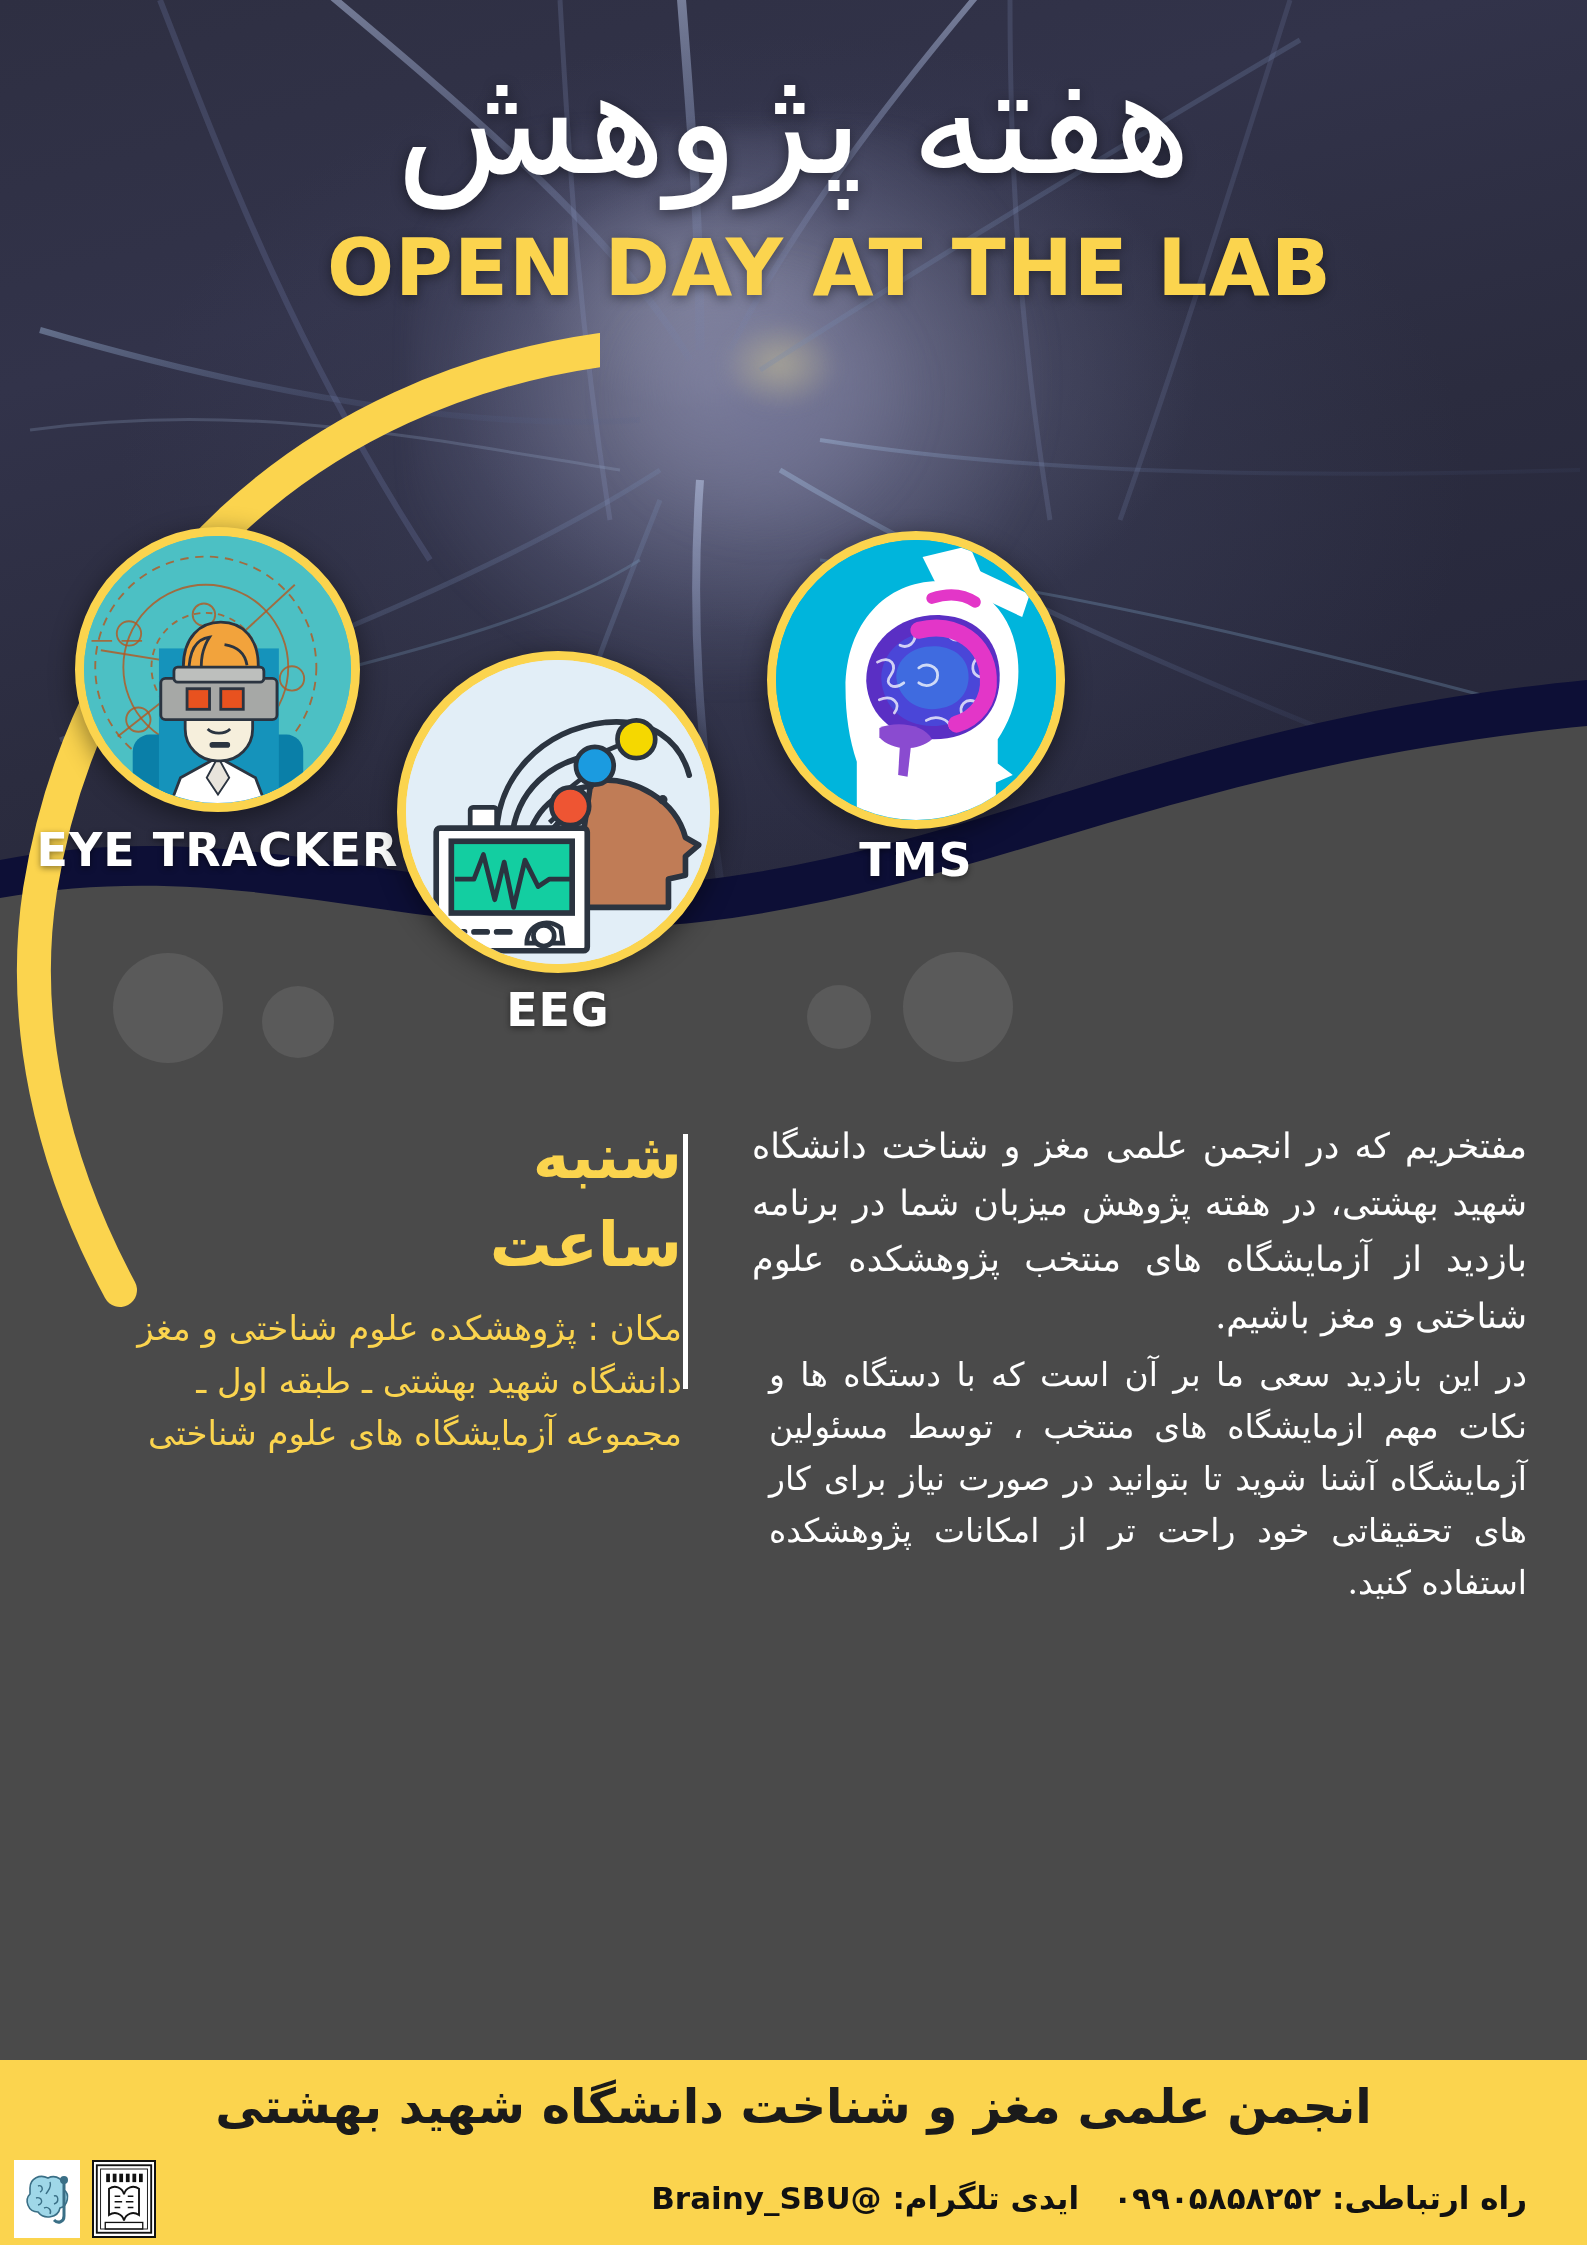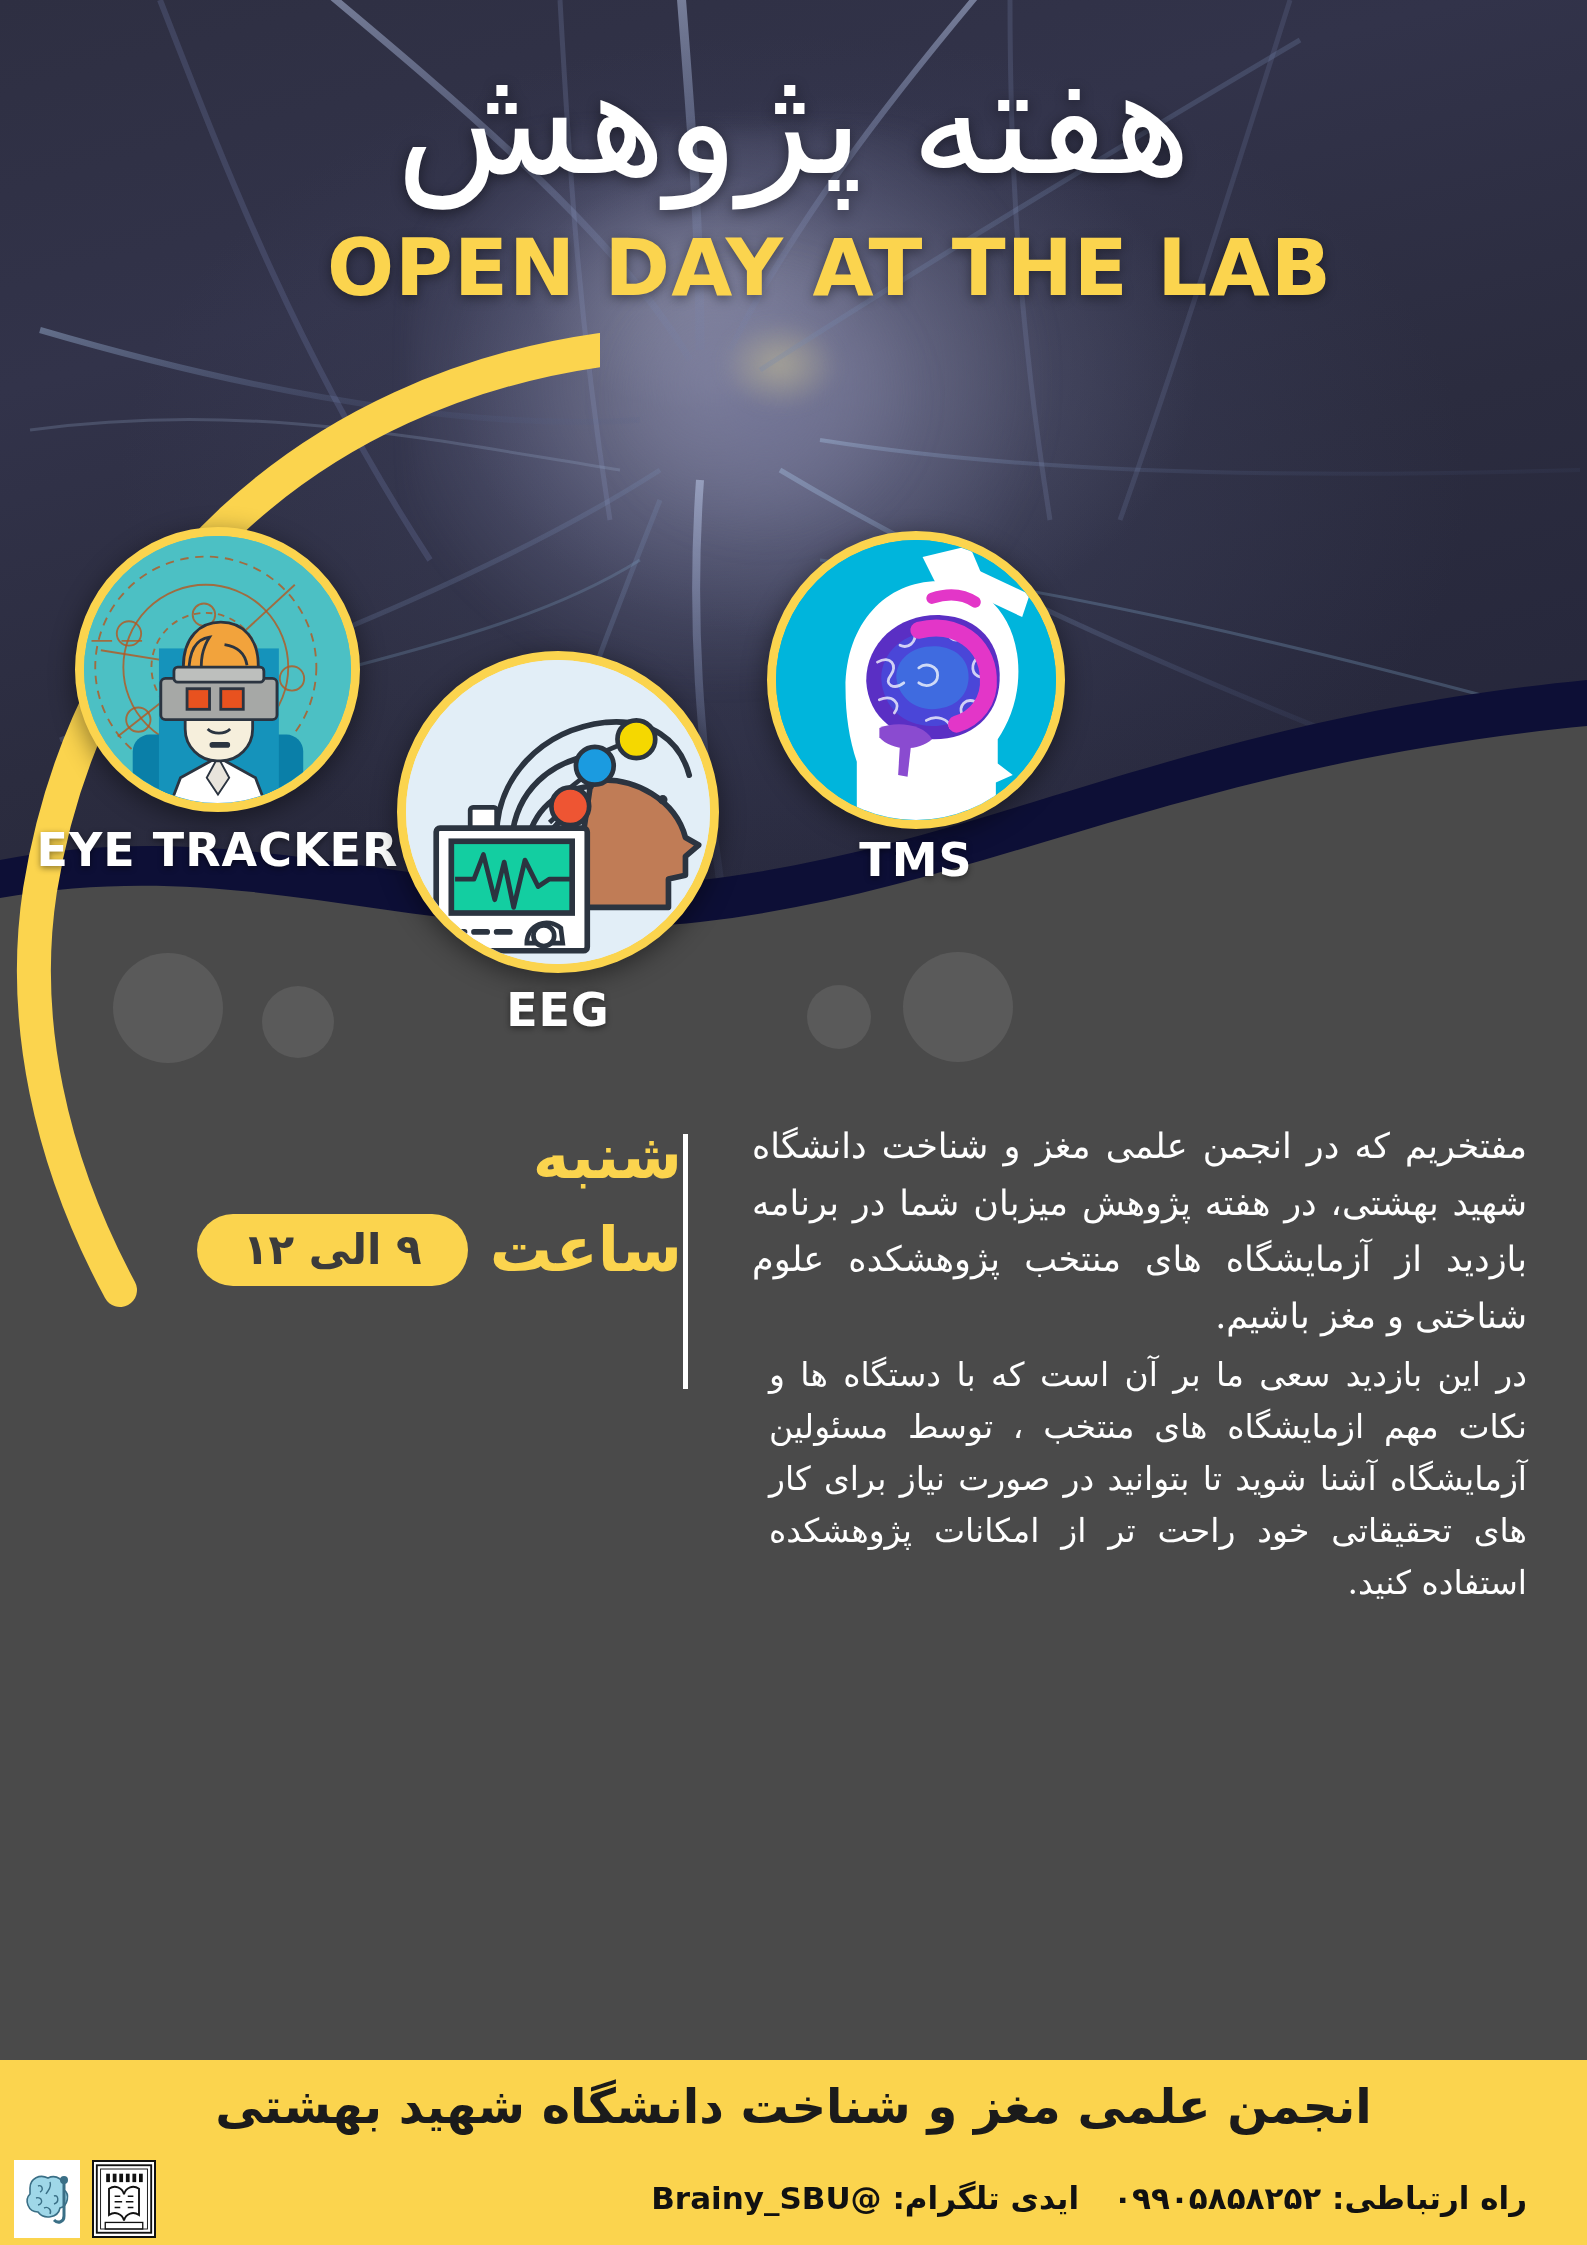--- a/index.html
+++ b/index.html
@@ -374,22 +374,22 @@
       <p class="p1">مفتخریم که در انجمن علمی مغز و شناخت دانشگاه شهید بهشتی، در هفته پژوهش میزبان شما در برنامه بازدید از آزمایشگاه های منتخب پژوهشکده علوم شناختی و مغز  باشیم.</p>
       <p class="p2">در این بازدید سعی ما بر آن است که با دستگاه ها و نکات مهم ازمایشگاه های منتخب ، توسط مسئولین آزمایشگاه آشنا شوید تا بتوانید در صورت نیاز برای کار های تحقیقاتی خود راحت تر از امکانات پژوهشکده استفاده کنید.</p>
     </div>
 
     <div class="dates">
       <div class="date-row">
         <div class="date-label">شنبه</div>
       </div>
       <div class="date-row">
         <div class="date-label">ساعت</div>
-        <div class="pill">۹ الی ۱۲</div>
       </div>
+      <div class="venue">مکان : پژوهشکده علوم شناختی و مغز دانشگاه شهید بهشتی ـ طبقه اول ـ مجموعه آزمایشگاه های علوم شناختی</div>
     </div>
   </div>
 
   <div class="band">
     <div class="band-text">انجمن علمی مغز و شناخت دانشگاه شهید بهشتی</div>
   </div>
 
   <div class="footer">
     <div class="logos">
       <div class="logo-box">

